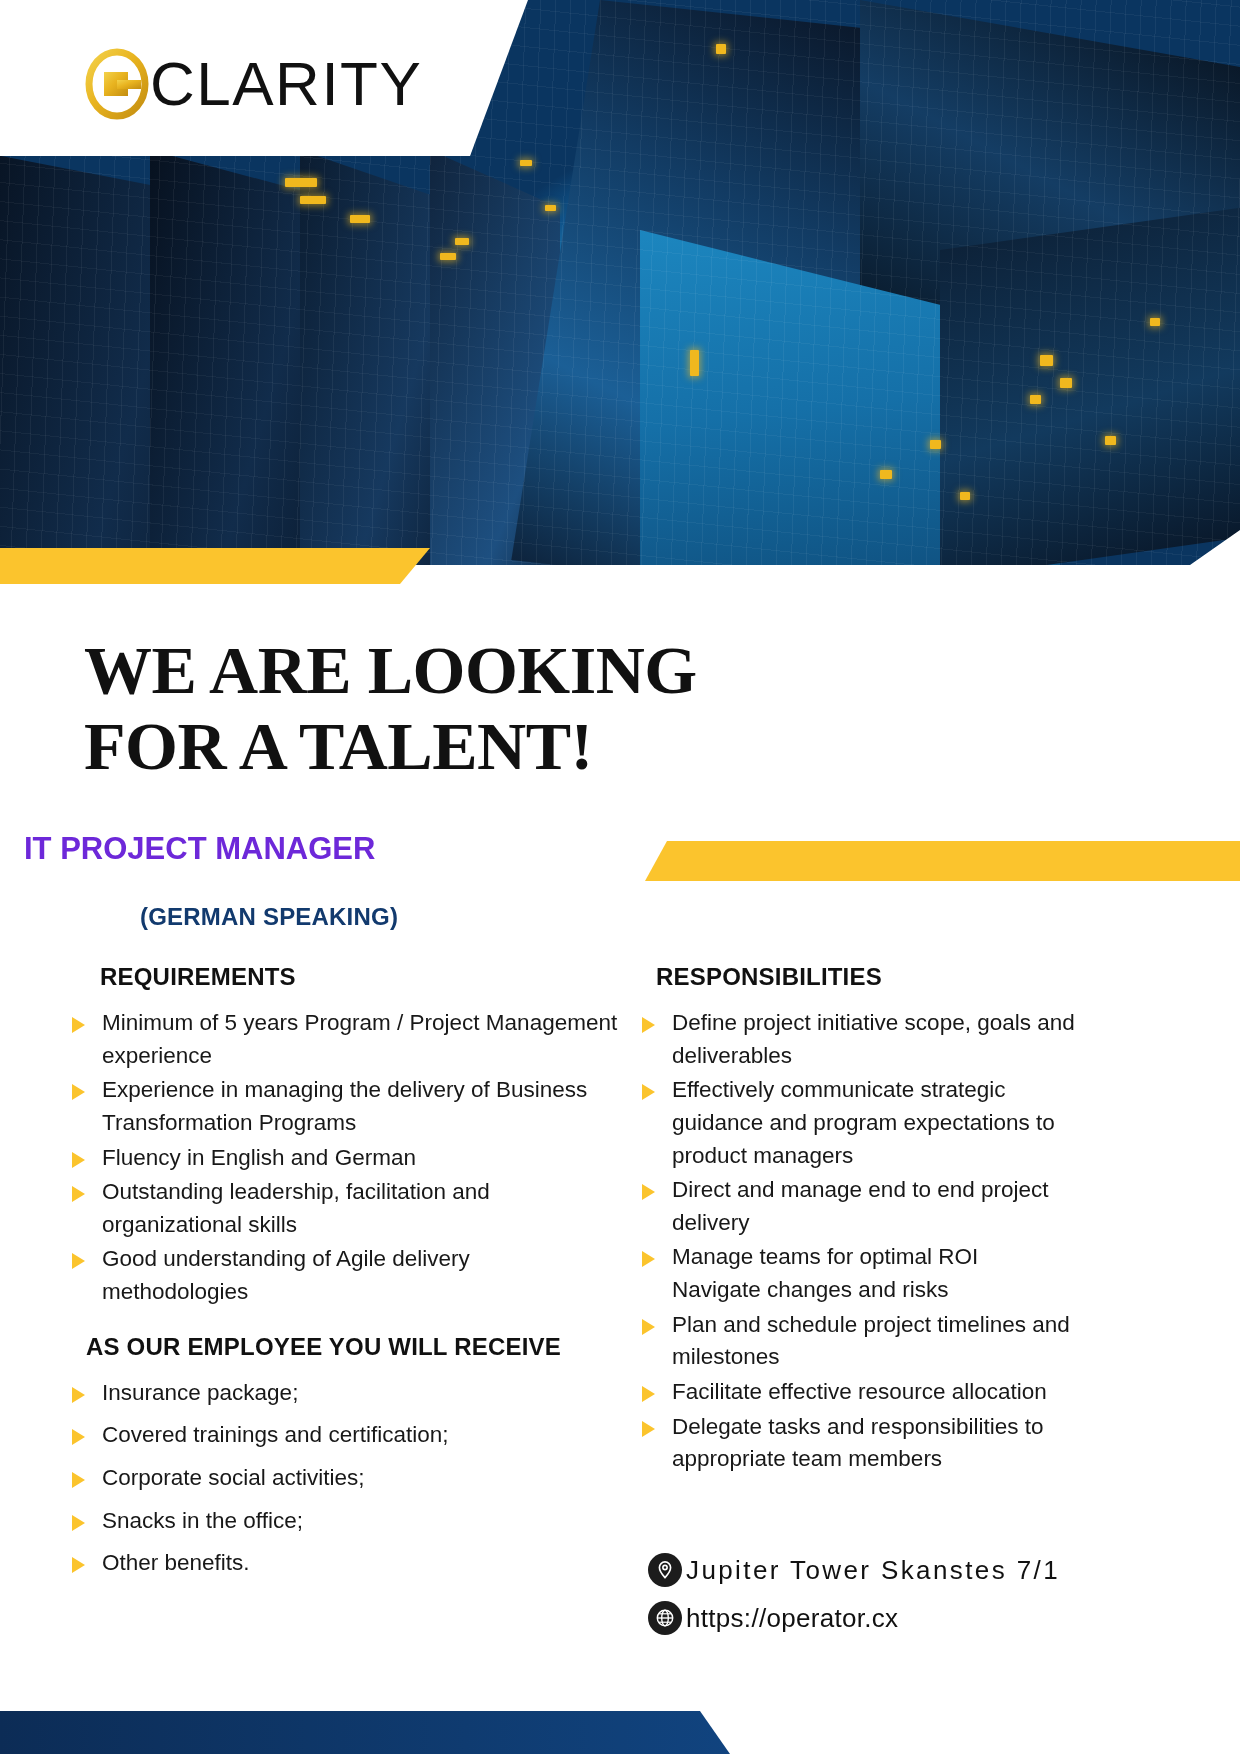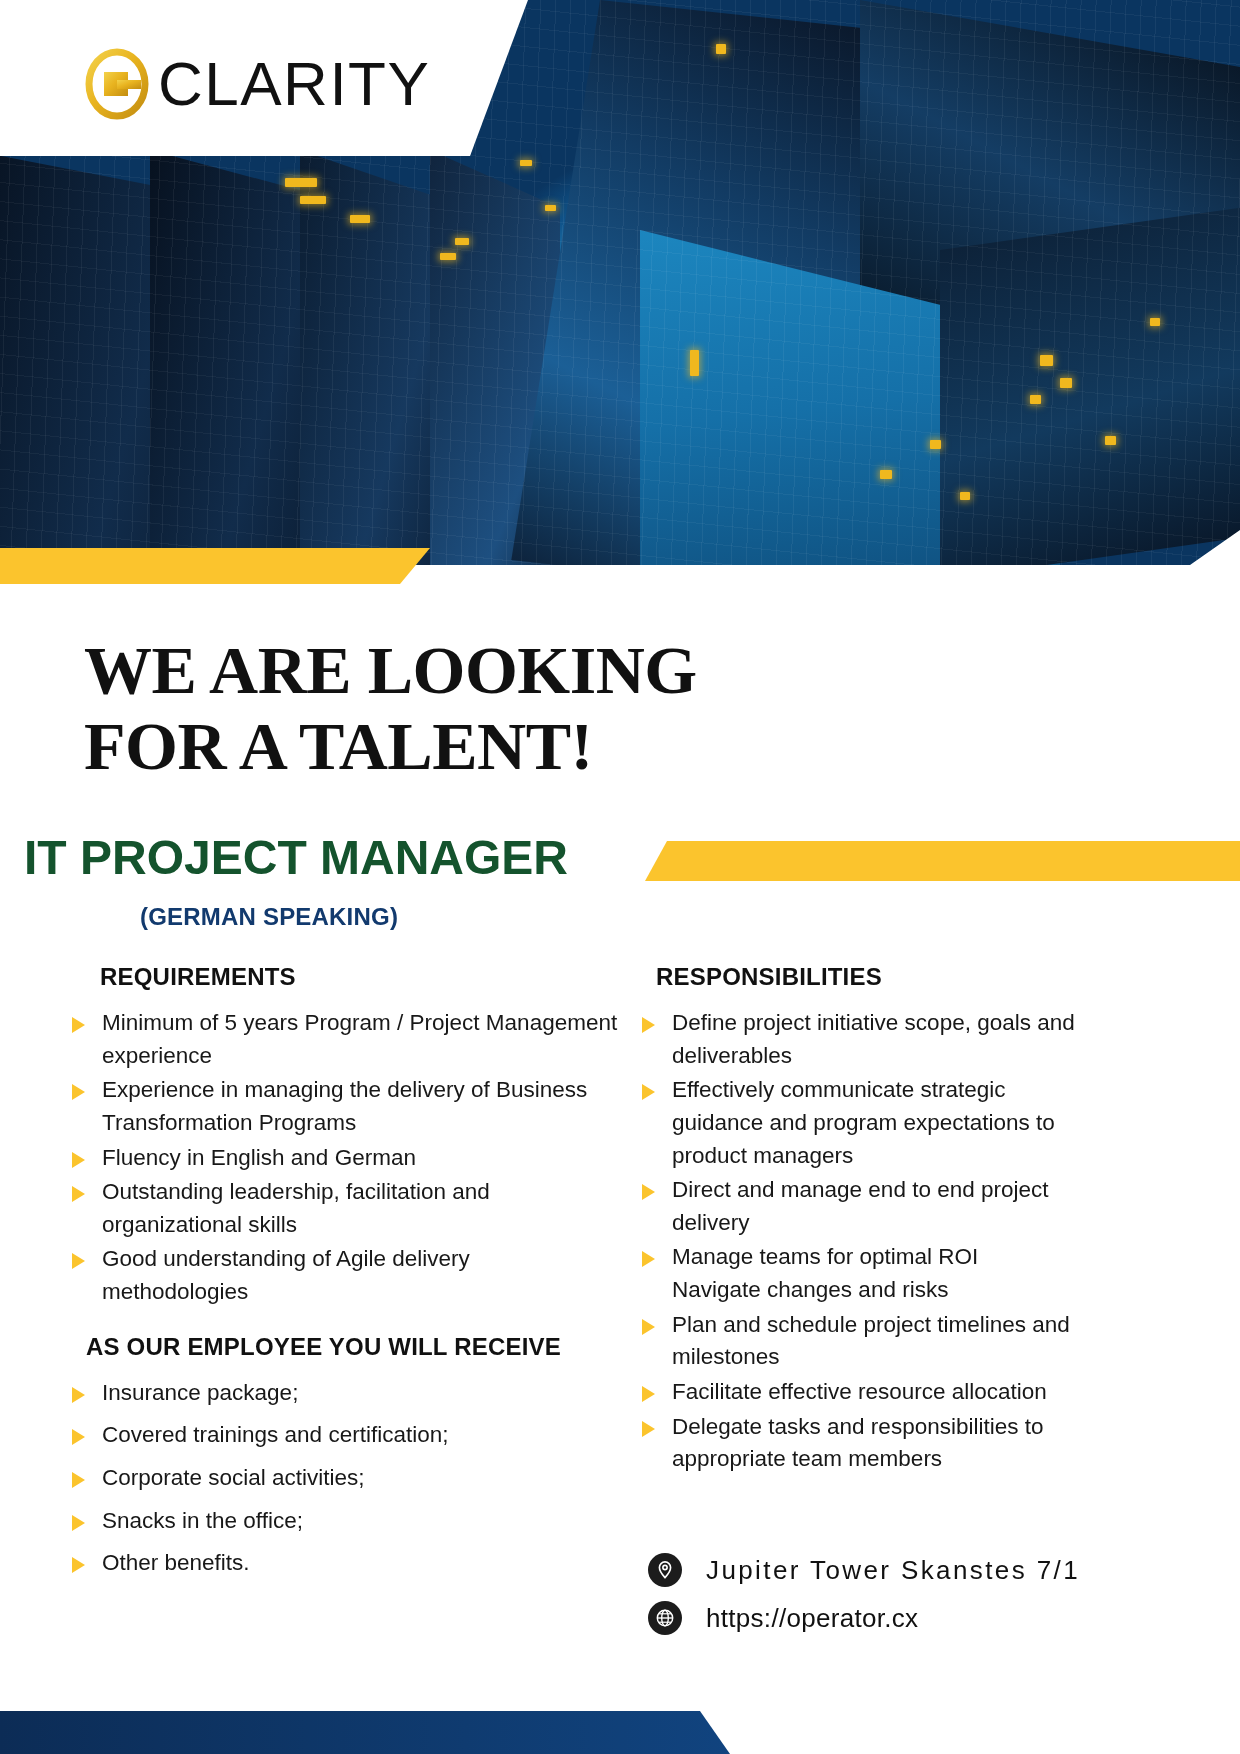--- a/index.html
+++ b/index.html
@@ -101,21 +101,21 @@
     position: absolute; left: 0; top: 0;
     width: 1240px; height: 156px;
     background: #ffffff;
     clip-path: polygon(0 0, 528px 0, 470px 156px, 0 156px);
     z-index: 5;
   }
 
   
   .logo {
     position: absolute; left: 84px; top: 48px;
-    display: flex; align-items: center; gap: 8px;
+    display: flex; align-items: center; gap: 0;
     z-index: 7;
   }
   .logo-mark {
     position: relative; width: 66px; height: 72px;
   }
   .logo-label {
     font-family: "Liberation Sans", sans-serif;
     font-size: 62px;
     font-weight: 400;
     letter-spacing: 1.5px;
@@ -148,23 +148,23 @@
 
   
   .jobtitle-row {
     position: absolute; left: 0; top: 833px;
     width: 1240px; height: 58px;
   }
   .jobtitle {
     position: absolute; left: 24px; top: 0;
     font-family: "Liberation Sans", sans-serif;
     font-weight: 700;
-    font-size: 48px;
+    font-size: 31px;
     letter-spacing: 0px;
-    color: #14532d;
+    color: #6d28d9;
     line-height: 1.05;
     white-space: nowrap;
   }
   .title-band {
     position: absolute; left: 645px; top: 8px;
     width: 600px; height: 40px;
     background: #fbc42d;
     clip-path: polygon(22px 0, 600px 0, 600px 40px, 0 40px);
   }
   .jobsubtitle {
@@ -225,21 +225,21 @@
     margin-top: 40px;
   }
   ul.blist.spaced li { margin-bottom: 10px; }
 
   
   .contact {
     position: absolute; left: 648px; top: 1553px;
     display: flex; flex-direction: column; gap: 14px;
   }
   .contact-row {
-    display: flex; align-items: center; gap: 24px;
+    display: flex; align-items: center; gap: 4px;
   }
   .cicon {
     width: 34px; height: 34px; border-radius: 50%;
     background: #1c1c1c;
     display: flex; align-items: center; justify-content: center;
     flex: 0 0 34px;
   }
   .ctext {
     font-family: "Liberation Sans", sans-serif;
     font-size: 26px;

